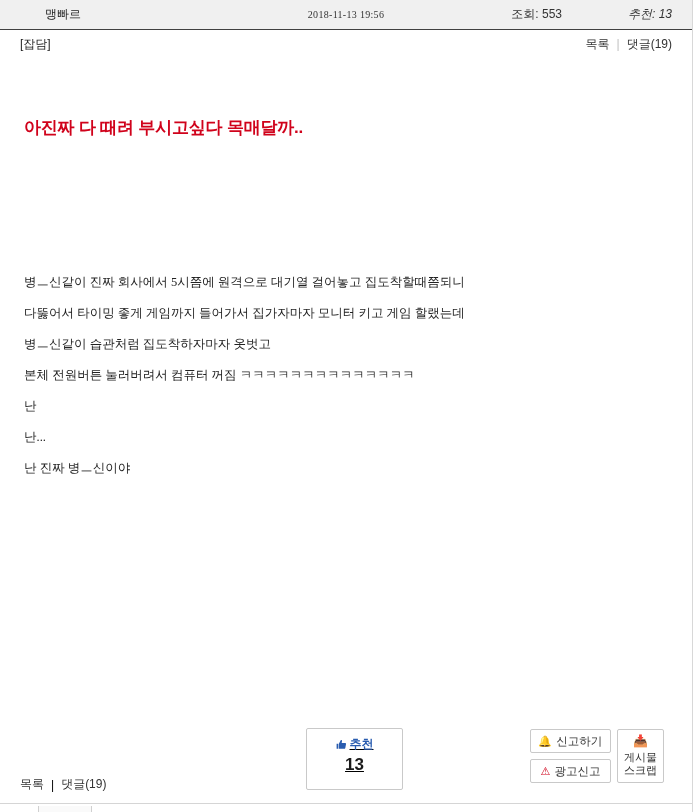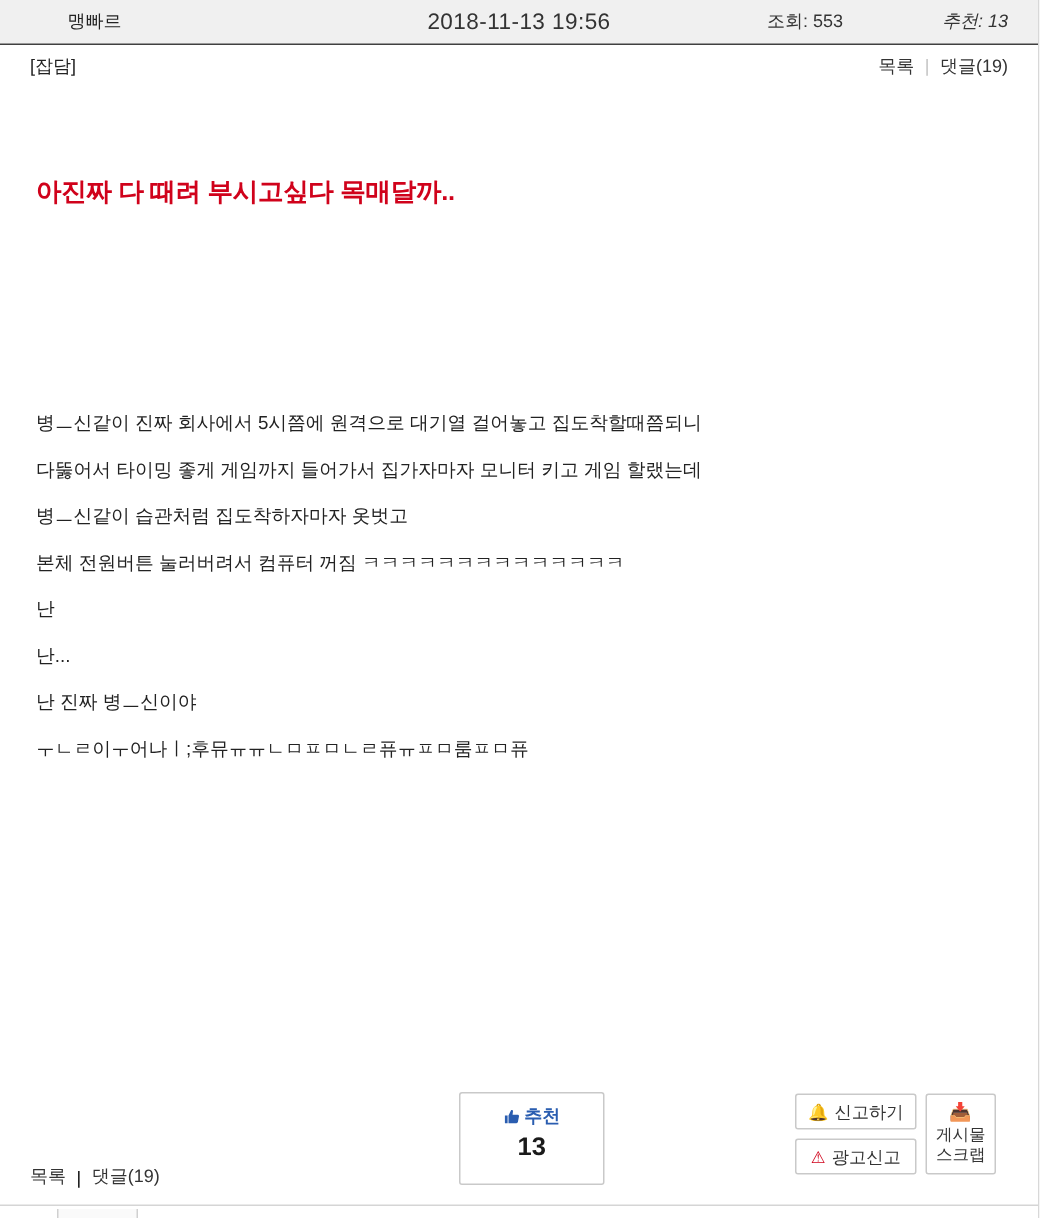--- a/index.html
+++ b/index.html
@@ -32,23 +32,24 @@
   .topbar .author {
     position: absolute;
     left: 45px;
     font-size: 12px;
     color: #222222;
   }
   .topbar .datetime {
     position: absolute;
     left: 0; right: 0;
     text-align: center;
-    font-size: 15px;
+    font-size: 10px;
     color: #333333;
     letter-spacing: 0.3px;
+    font-family: Liberation Serif, serif;
   }
   .topbar .views {
     position: absolute;
     right: 130px;
     font-size: 12px;
     color: #333333;
   }
   .topbar .recommend {
     position: absolute;
     right: 20px;
@@ -95,35 +96,36 @@
   }
 
   
   .body {
     margin: 128px 0 0 24px;
     width: 650px;
     font-size: 12.5px;
     color: #222222;
     line-height: 31px;
   }
-  .body p { margin: 0; }
+  .body p { margin: 0; font-family: Liberation Serif, serif; }
   .body p.wrapline { line-height: 22px; margin-bottom: 9px; }
 
   
   .rec-box {
     position: absolute;
     left: 306px;
     top: 728px;
     width: 97px;
     height: 62px;
     border: 1px solid #c9c9c9;
     background: #ffffff;
     border-radius: 2px;
     text-align: center;
     cursor: pointer;
+    text-decoration: underline;
   }
   .rec-box .rec-label {
     margin-top: 7px;
     font-size: 12px;
     color: #2a5db0;
     font-weight: bold;
     display: flex;
     justify-content: center;
     align-items: center;
     gap: 3px;
@@ -243,21 +245,20 @@
   <div class="title">아진짜 다 때려 부시고싶다 목매달까..</div>
 
   <div class="body">
     <p>병ㅡ신같이 진짜 회사에서 5시쯤에 원격으로 대기열 걸어놓고 집도착할때쯤되니</p>
     <p>다뚫어서 타이밍 좋게 게임까지 들어가서 집가자마자 모니터 키고 게임 할랬는데</p>
     <p>병ㅡ신같이 습관처럼  집도착하자마자 옷벗고</p>
     <p>본체 전원버튼 눌러버려서 컴퓨터 꺼짐 ㅋㅋㅋㅋㅋㅋㅋㅋㅋㅋㅋㅋㅋㅋ</p>
     <p>난</p>
     <p>난...</p>
     <p>난 진짜 병ㅡ신이야</p>
-    <p>ㅜㄴㄹ이ㅜ어나ㅣ;후뮤ㅠㅠㄴㅁㅍㅁㄴㄹ퓨ㅠㅍㅁ룸ㅍㅁ퓨</p>
   </div>
 
   <div class="rec-box">
     <div class="rec-label">
       <span class="thumb-icon">
         <svg width="11" height="11" viewBox="0 0 11 11">
           <path d="M3 4.6 L4.7 1.2 C5.3 0.7 6.1 1.1 6 1.9 L5.7 4.1 L9.1 4.1 C9.7 4.1 10.1 4.6 10 5.2 L9.3 8.9 C9.2 9.5 8.8 9.8 8.3 9.8 L3 9.8 Z M0.6 4.7 L2.4 4.7 L2.4 9.8 L0.6 9.8 Z" fill="#2a5db0"></path>
         </svg>
       </span>
       <span>추천</span>

